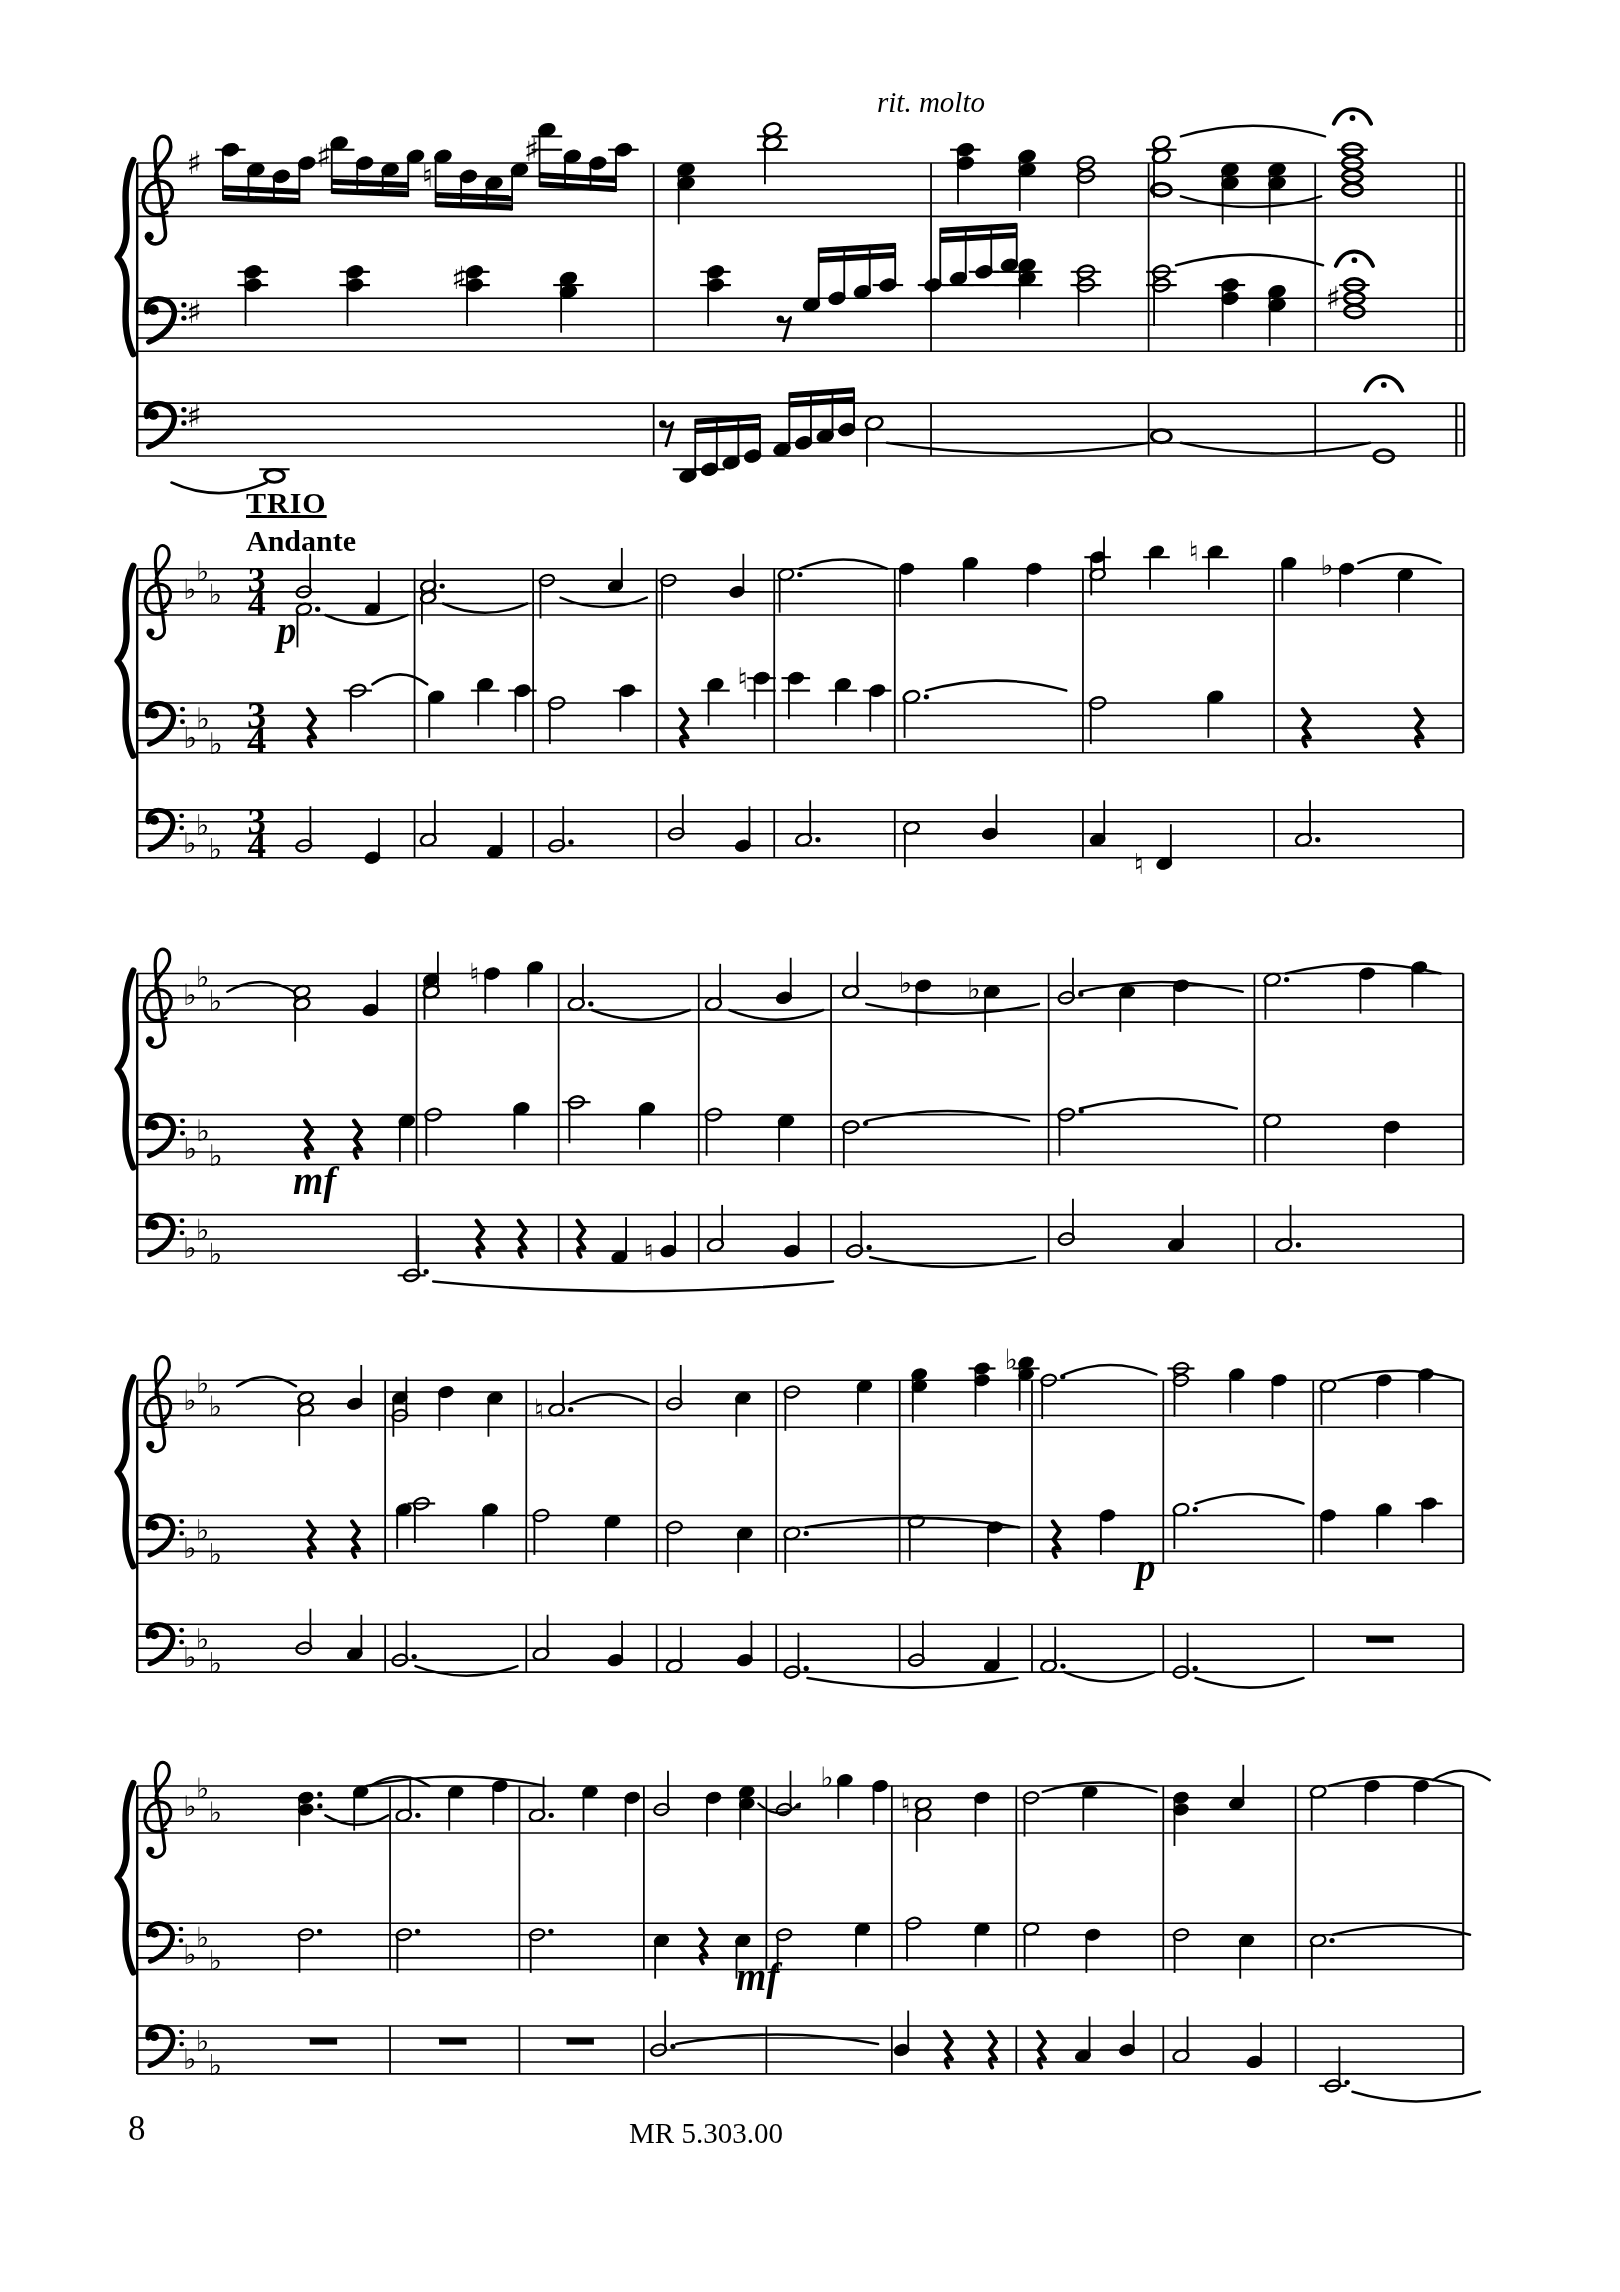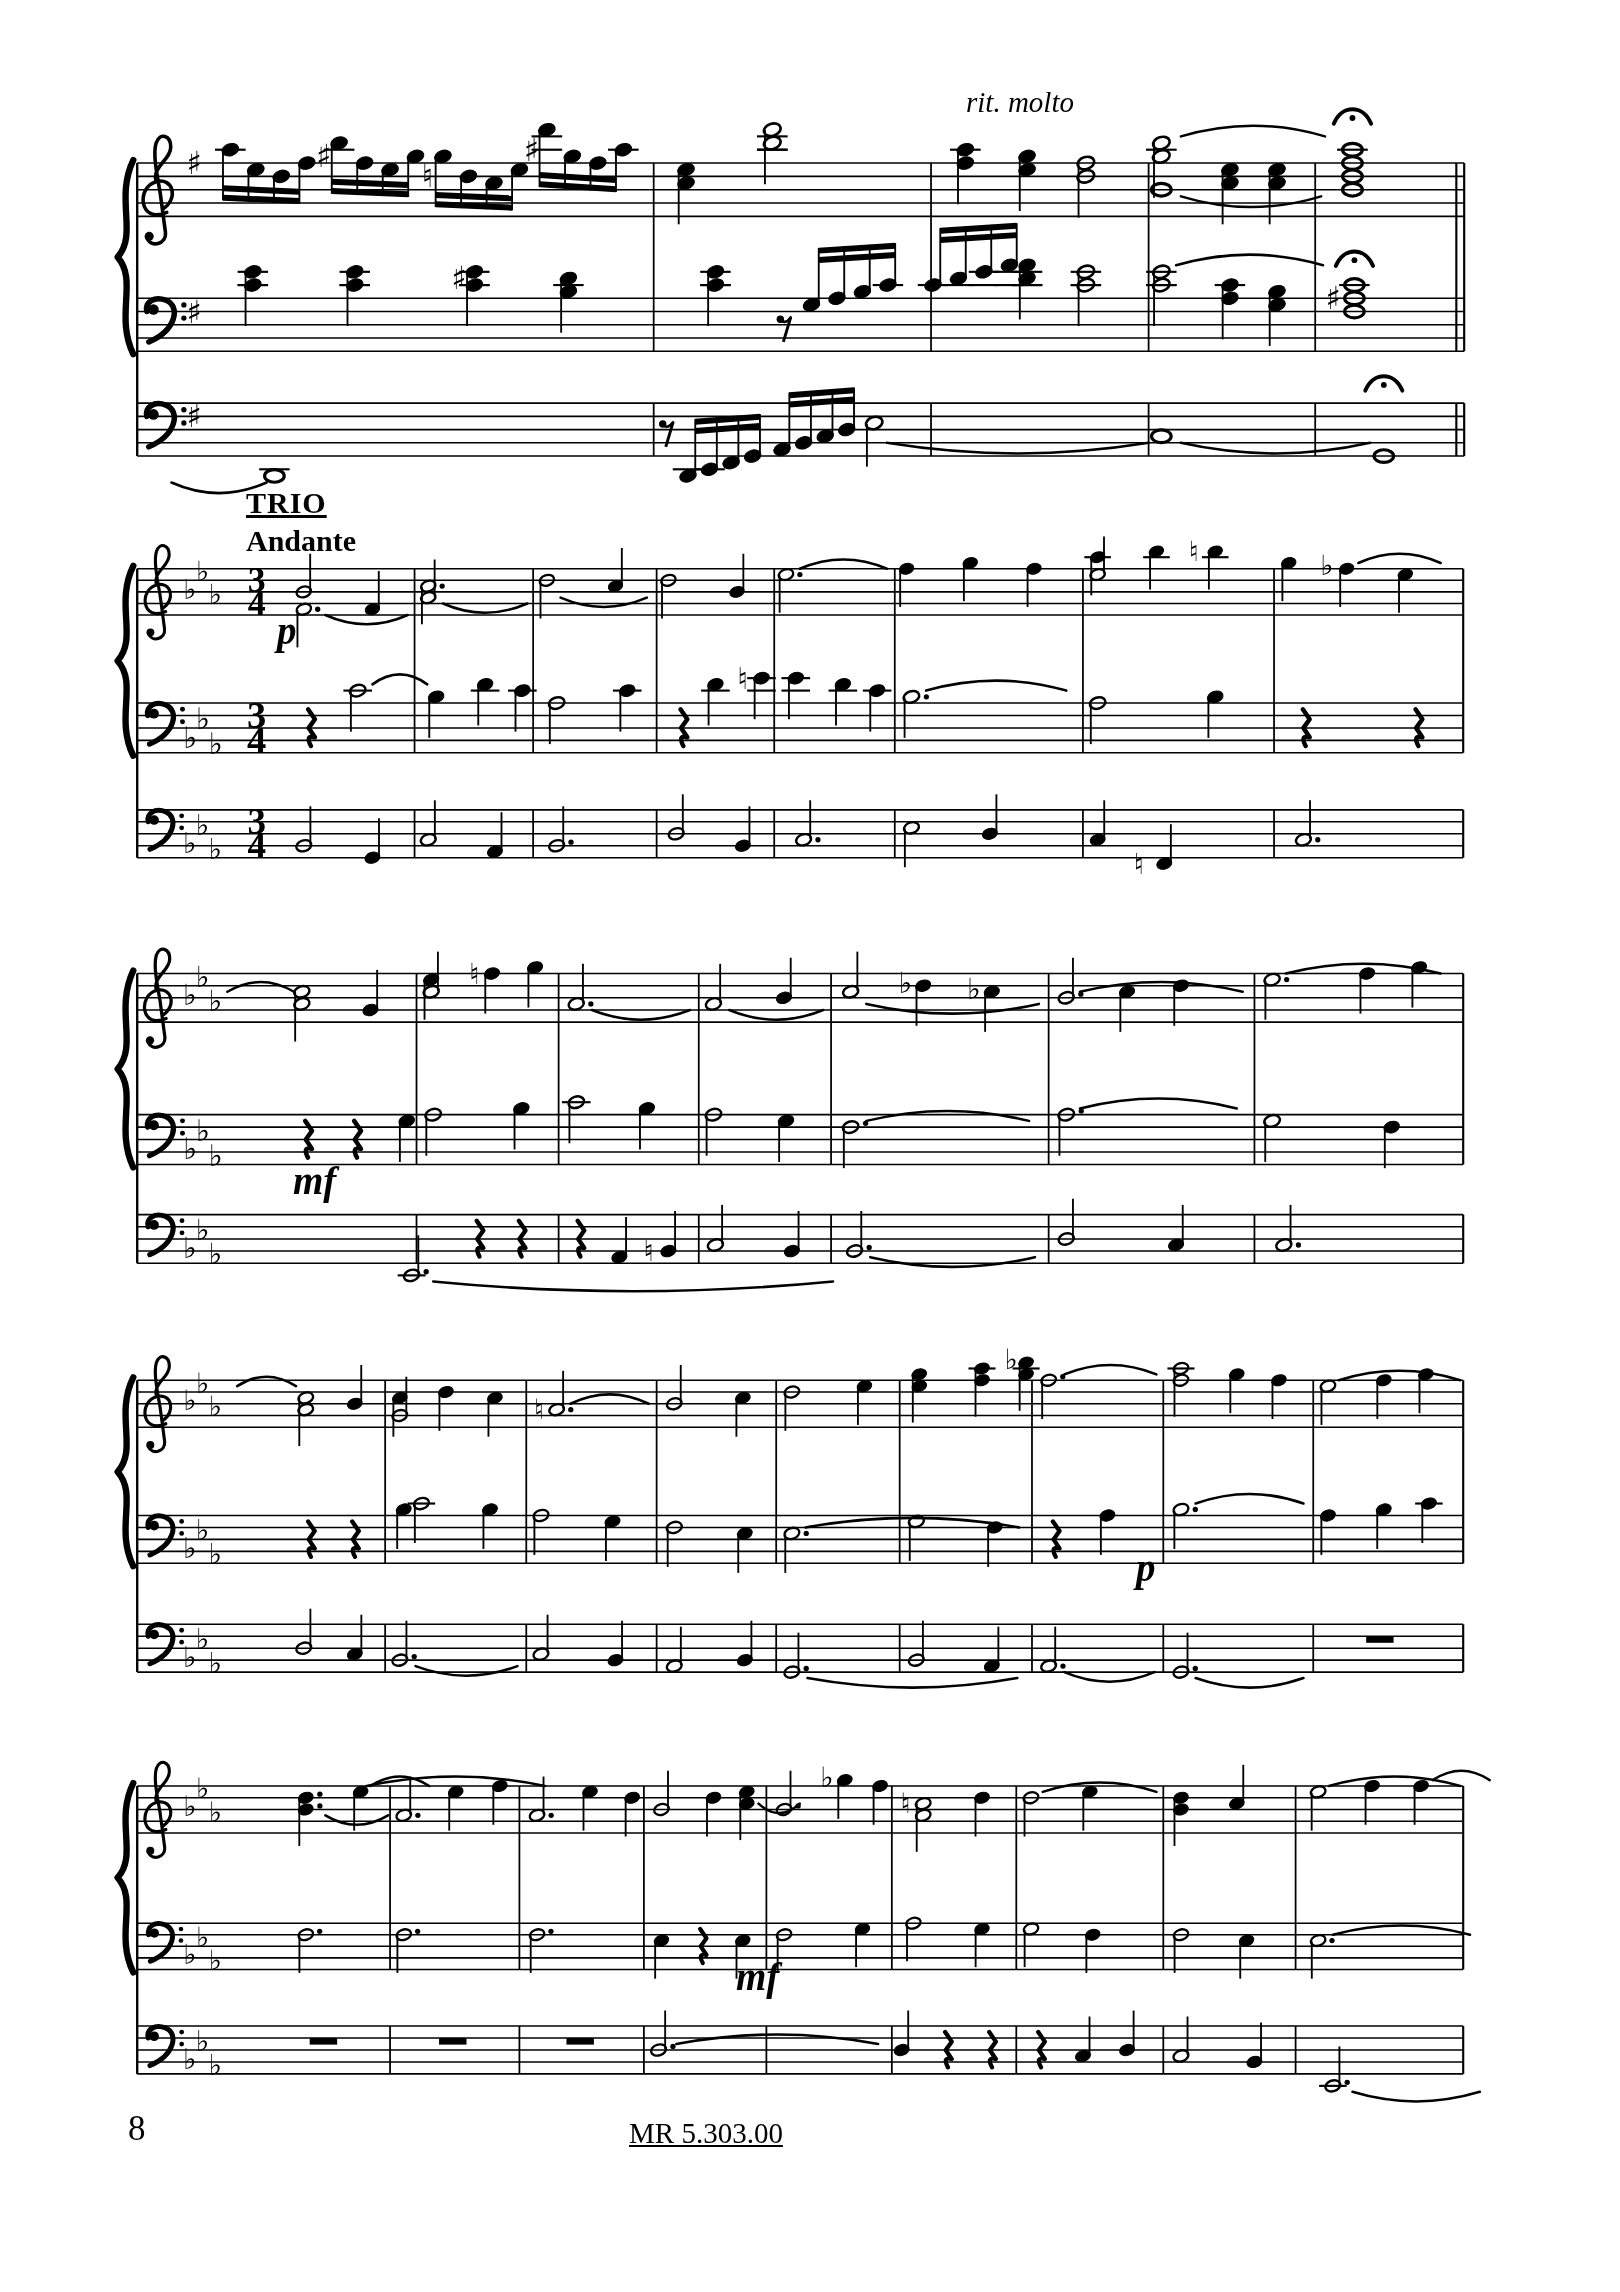--- a/index.html
+++ b/index.html
@@ -1,29 +1,29 @@
 <!DOCTYPE html>
 <html><head>
 <meta charset="utf-8">
 <style>
   html,body{margin:0;padding:0;background:#888;}
   #page{position:relative;width:1620px;height:2293px;background:#ffffff;overflow:hidden;
         font-family:"Liberation Serif",serif;}
   svg{position:absolute;left:0;top:0;}
   .t{position:absolute;color:#000;white-space:nowrap;}
-  .rit{left:966px;top:86px;font:italic 29px "Liberation Serif",serif;}
+  .rit{left:877px;top:86px;font:italic 29px "Liberation Serif",serif;}
   .trio{left:246px;top:486px;font:bold 30px "Liberation Serif",serif;letter-spacing:1px;text-decoration:underline;}
   .andante{left:246px;top:524px;font:bold 30px "Liberation Serif",serif;}
   .dyn{font:italic bold 39px "Liberation Serif",serif;}
   .d0{left:277px;top:608px;}
   .d1{left:293px;top:1158px;}
   .d2{left:1136px;top:1545px;}
   .d3{left:736px;top:1954px;}
   .pg{left:128px;top:2109px;font:35px "Liberation Serif",serif;}
-  .cat{left:629px;top:2117px;font:29px "Liberation Serif",serif;text-decoration:underline;}
+  .cat{left:629px;top:2117px;font:29px "Liberation Serif",serif;}
 </style>
 </head>
 <body>
 
 <div id="page">
   <svg id="score" width="1620" height="2293" viewBox="0 0 1653 2339">
       <line x1="140" y1="166" x2="1494" y2="166" stroke="#000000" stroke-width="1.6"></line>
       <line x1="140" y1="179.6" x2="1494" y2="179.6" stroke="#000000" stroke-width="1.6"></line>
       <line x1="140" y1="193.2" x2="1494" y2="193.2" stroke="#000000" stroke-width="1.6"></line>
       <line x1="140" y1="206.8" x2="1494" y2="206.8" stroke="#000000" stroke-width="1.6"></line>

